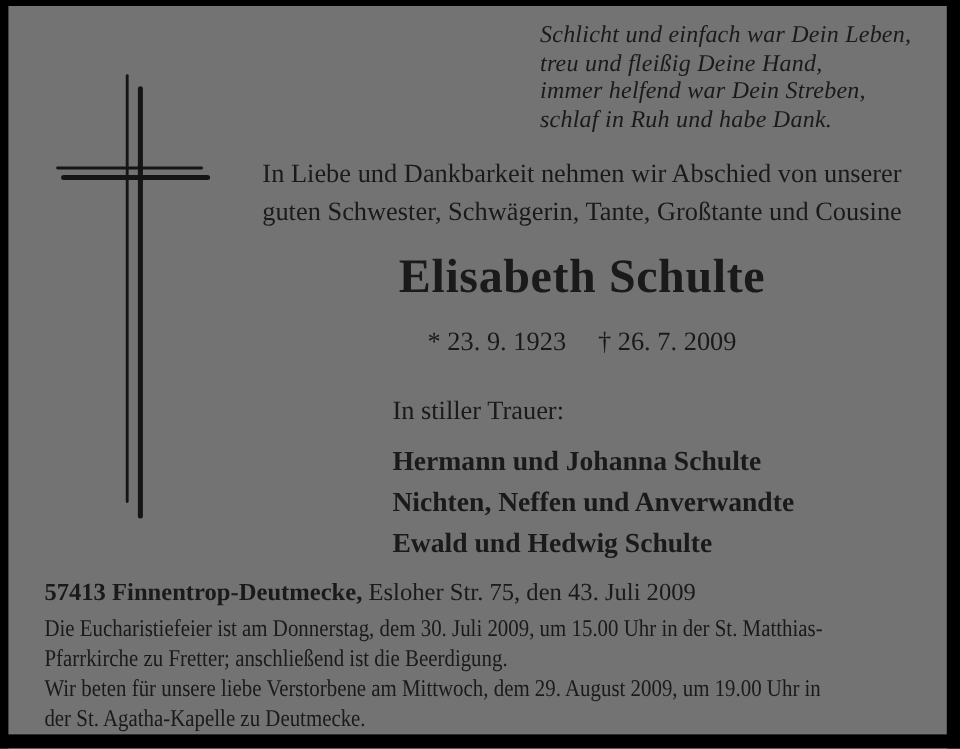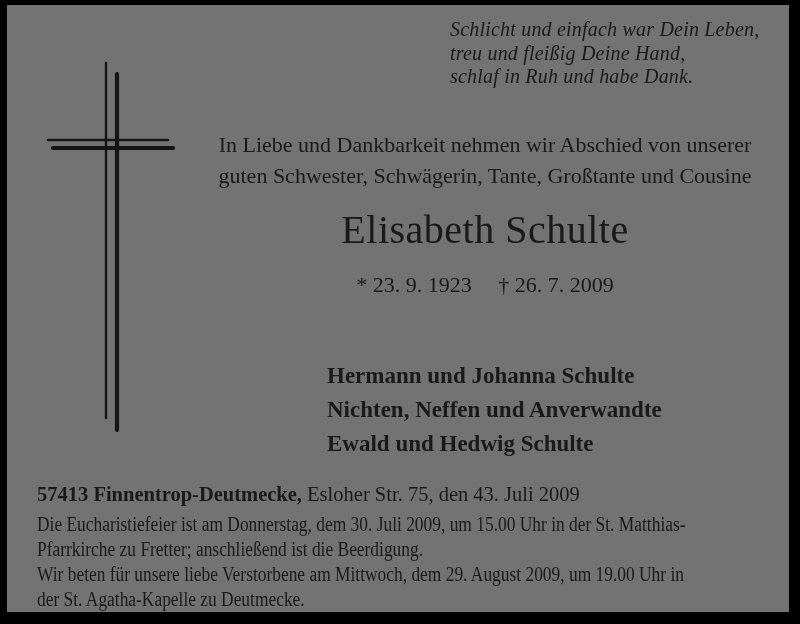--- a/index.html
+++ b/index.html
@@ -52,21 +52,21 @@
     white-space: nowrap;
   }
 
   .name {
     position: absolute;
     left: 170px;
     top: 206px;
     width: 630px;
     text-align: center;
     font-size: 40px;
-    font-weight: normal;
+    font-weight: bold;
     letter-spacing: 0.5px;
   }
 
   .dates {
     position: absolute;
     left: 170px;
     top: 272px;
     width: 630px;
     text-align: center;
     font-size: 22px;
@@ -77,21 +77,21 @@
   .mourning {
     position: absolute;
     left: 327px;
     top: 330px;
   }
   .mourning-heading {
     font-size: 22px;
     line-height: 23px;
   }
   .mourning-names {
-    margin-top: 29px;
+    margin-top: 15px;
     font-size: 23px;
     font-weight: bold;
     line-height: 34px;
     white-space: nowrap;
   }
 
   .address {
     position: absolute;
     left: 37px;
     top: 483px;
@@ -127,36 +127,38 @@
       <line x1="66" y1="8" x2="66" y2="363" stroke="#151515" stroke-width="2.4" stroke-linecap="round"></line>
       <line x1="77" y1="19" x2="77" y2="375" stroke="#151515" stroke-width="4.2" stroke-linecap="round"></line>
       <line x1="8" y1="85" x2="128" y2="85" stroke="#151515" stroke-width="2.4" stroke-linecap="round"></line>
       <line x1="13" y1="93" x2="133" y2="93" stroke="#151515" stroke-width="4.2" stroke-linecap="round"></line>
     </svg>
   </div>
 
   <div class="poem">
     <div>Schlicht und einfach war Dein Leben,</div>
     <div>treu und fleißig Deine Hand,</div>
+    <div>immer helfend war Dein Streben,</div>
     <div>schlaf in Ruh und habe Dank.</div>
   </div>
 
   <div class="intro">
     <div>In Liebe und Dankbarkeit nehmen wir Abschied von unserer</div>
     <div>guten Schwester, Schwägerin, Tante, Großtante und Cousine</div>
   </div>
 
   <div class="name">Elisabeth Schulte</div>
 
   <div class="dates">
     <span class="birth">* 23. 9. 1923</span>
     <span class="death">† 26. 7. 2009</span>
   </div>
 
   <div class="mourning">
+    <div class="mourning-heading">In stiller Trauer:</div>
     <div class="mourning-names">
       <div>Hermann und Johanna Schulte</div>
       <div>Nichten, Neffen und Anverwandte</div>
       <div>Ewald und Hedwig Schulte</div>
     </div>
   </div>
 
   <div class="address">
     <span class="bold">57413 Finnentrop-Deutmecke,</span>
     <span>Esloher Str. 75, den 43. Juli 2009</span>

